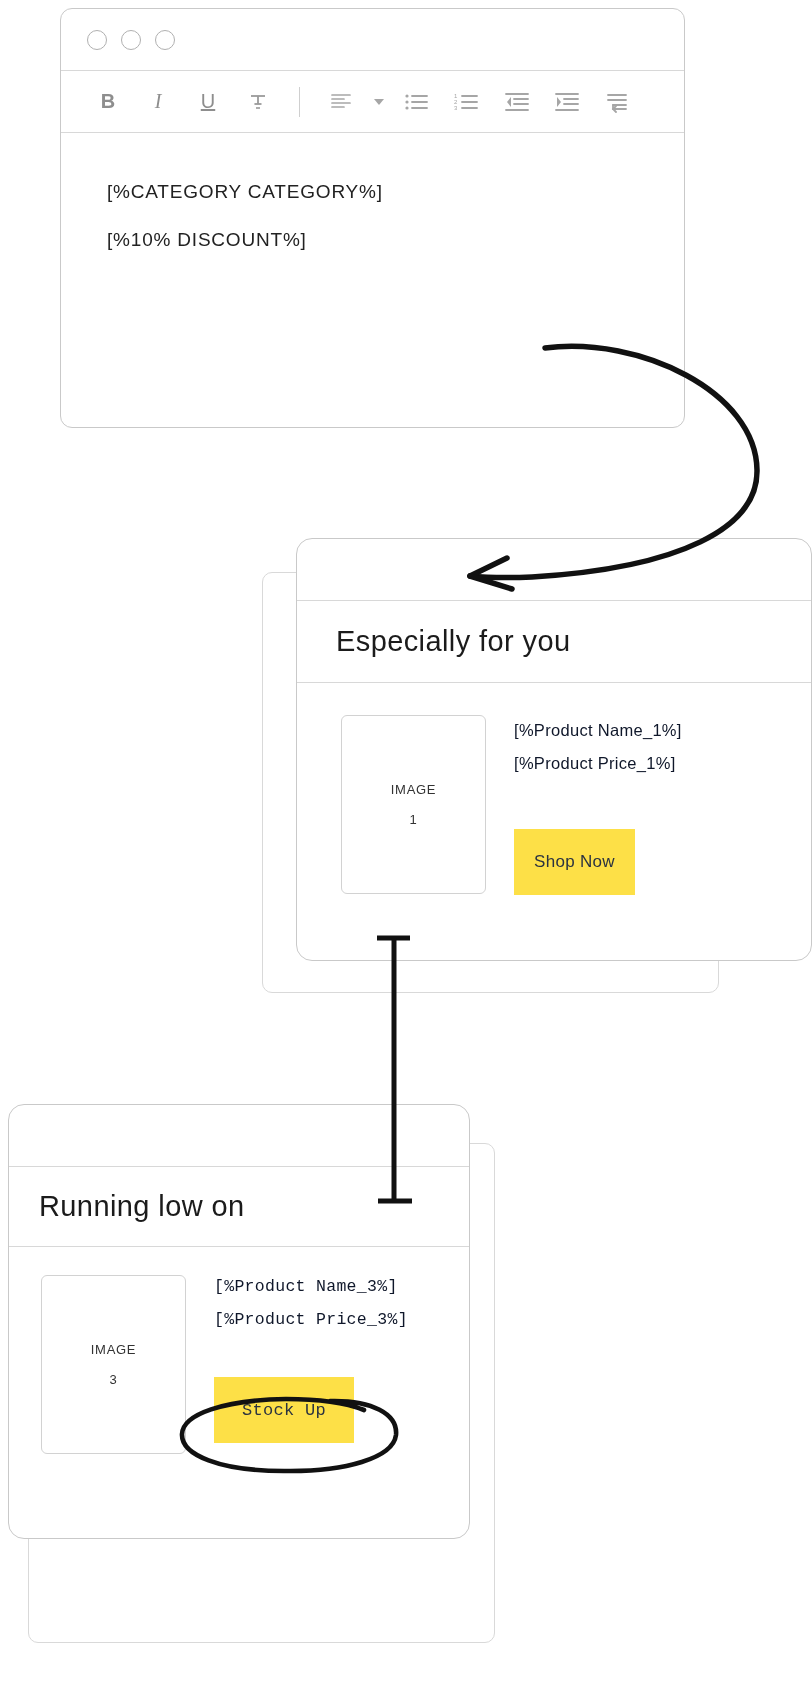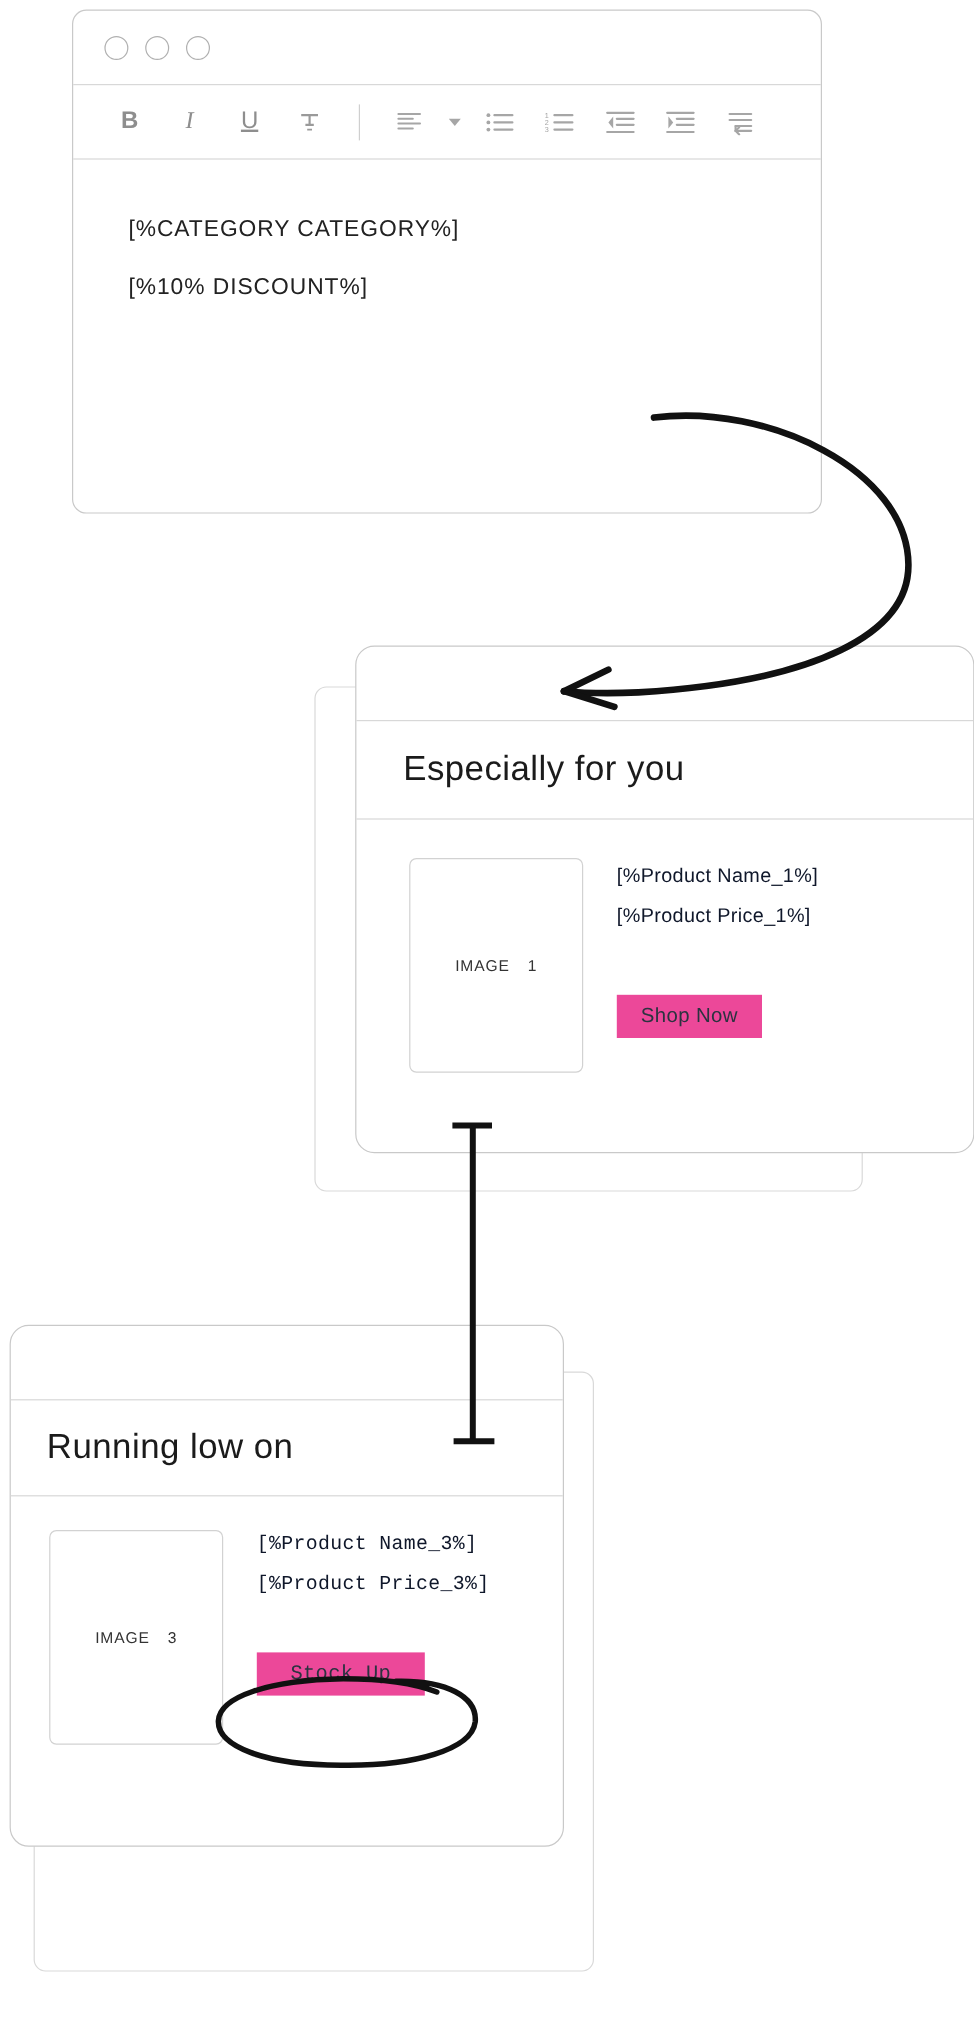--- a/index.html
+++ b/index.html
@@ -137,20 +137,21 @@
     display: flex;
     padding: 32px 0 0 44px;
     gap: 28px;
   }
   .img-box {
     width: 145px;
     height: 179px;
     border: 1px solid #d2d2d2;
     border-radius: 6px;
     display: flex;
+    flex-direction: column;
     align-items: center;
     justify-content: center;
     gap: 15px;
   }
   .img-box span {
     font-size: 13px;
     letter-spacing: 0.7px;
     color: #333333;
   }
   .product-info { padding-top: 6px; }
@@ -159,23 +160,23 @@
     letter-spacing: 0.3px;
     color: #0f172a;
     margin-bottom: 14px;
     white-space: nowrap;
   }
   .cta {
     margin-top: 42px;
     display: inline-flex;
     align-items: center;
     justify-content: center;
-    height: 36px;
+    height: 66px;
     padding: 0 20px;
-    background: #ec4899;
+    background: #fde047;
     color: #2b3340;
     font-size: 17px;
     font-weight: 500;
     letter-spacing: 0.3px;
   }
 
   
   #bot-ghost2 {
     left: 38px;
     top: 1152px;

